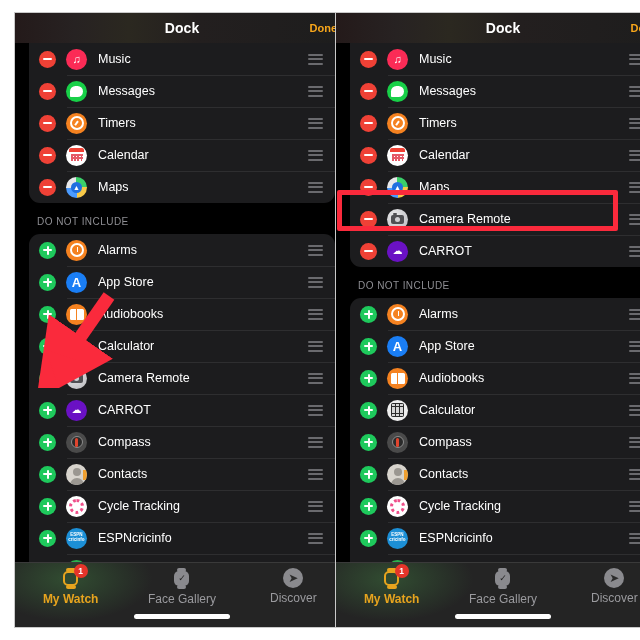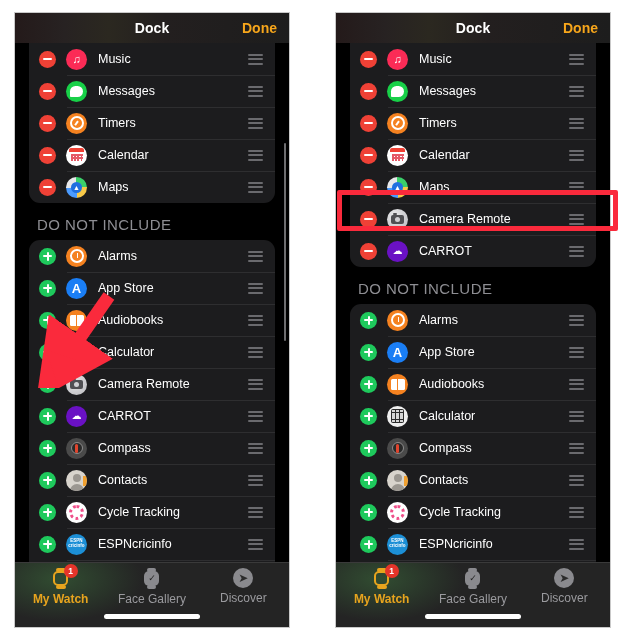--- a/index.html
+++ b/index.html
@@ -12,21 +12,21 @@
   .stage {
     position: relative;
     width: 640px; height: 640px;
     background: #ffffff;
   }
 
   
   .phone {
     position: absolute;
     top: 12px;
-    width: 276px;
+    width: 336px;
     height: 616px;
     background: #000000;
     border: 1px solid #c9c9c9;
     overflow: hidden;
   }
   .phone.left  { left: 14px; }
   .phone.right { left: 335px; }
 
   
   .navbar {
@@ -39,21 +39,21 @@
     color: #ffffff;
     font-size: 14px;
     font-weight: bold;
     letter-spacing: .1px;
   }
   .nav-done {
     position: absolute;
     right: 12px; top: 50%;
     transform: translateY(-50%);
     color: #f7a61b;
-    font-size: 14px;
+    font-size: 11px;
     font-weight: bold;
     margin-left: 32px;
   }
 
   
   .content {
     position: relative;
     height: 551px;
     background: #000000;
     padding: 0 0 0 0;
@@ -63,21 +63,21 @@
   .group {
     margin: 0 14px;
     background: #1c1c1e;
     border-radius: 11px;
     overflow: hidden;
   }
   .group.topcut { border-radius: 0 0 11px 11px; margin-top: 0; }
 
   .section-label {
     color: #8e8e93;
-    font-size: 15px;
+    font-size: 10px;
     font-weight: 500;
     letter-spacing: .45px;
     padding: 13px 0 7px 22px;
     text-transform: uppercase;
   }
 
   .row {
     position: relative;
     display: flex;
     align-items: center;

